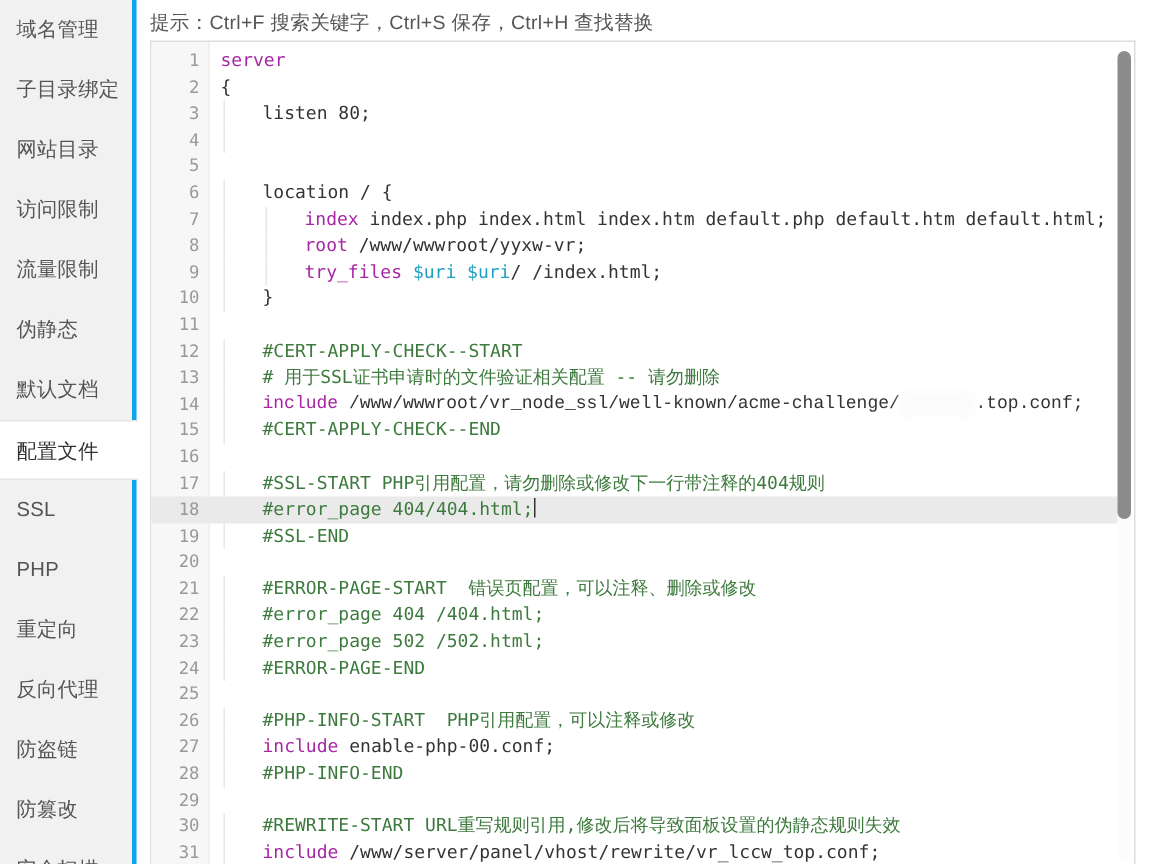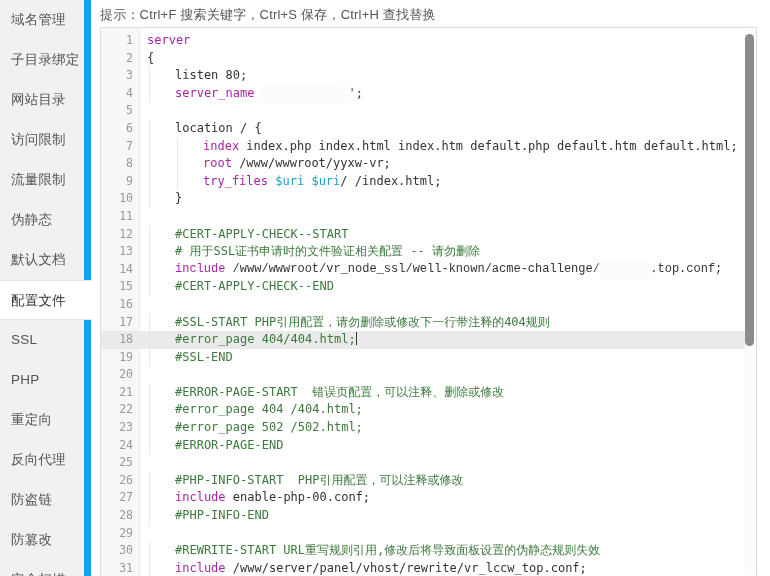--- a/index.html
+++ b/index.html
@@ -15,21 +15,21 @@
     width: 770px; height: 576px;
     display: flex;
     background: #ffffff;
   }
 
   
   .sidebar {
     width: 91px;
     flex: 0 0 91px;
     background: #f1f1f1;
-    border-right: 7px solid #0ea5e9;
+    border-right: 3px solid #0ea5e9;
     padding-top: 0px;
     position: relative;
     z-index: 2;
   }
   .side-item {
     height: 40px;
     line-height: 40px;
     padding-left: 11px;
     font-size: 13.5px;
     color: #555555;
@@ -207,21 +207,21 @@
 
     <div class="tip">提示：Ctrl+F 搜索关键字，Ctrl+S 保存，Ctrl+H 查找替换</div>
 
     <div class="editor-wrap">
       <div class="editor">
         <div class="gutter-bg"></div>
         <div class="rowlist" id="code-rows">
             <div class="row"><div class="ln">1</div><div class="code" style="left: 46px;"><span class="t-kw">server</span></div></div>
             <div class="row"><div class="ln">2</div><div class="code" style="left: 46px;"><span class="t-txt">{</span></div></div>
             <div class="row"><div class="guide g1"></div><div class="ln">3</div><div class="code" style="left: 74px;"><span class="t-txt">listen 80;</span></div></div>
-            <div class="row"><div class="guide g1"></div><div class="ln">4</div><div class="code" style="left: 74px;"><span class="t-kw">server_name</span><span class="t-txt"> </span><span class="blur">'example.com</span><span class="t-txt">';</span></div></div>
+            <div class="row"><div class="guide g1"></div><div class="ln">4</div></div>
             <div class="row"><div class="ln">5</div><div class="code" style="left: 46px;"></div></div>
             <div class="row"><div class="guide g1"></div><div class="ln">6</div><div class="code" style="left: 74px;"><span class="t-txt">location / {</span></div></div>
             <div class="row"><div class="guide g1"></div><div class="guide g2"></div><div class="ln">7</div><div class="code" style="left: 102px;"><span class="t-kw">index</span><span class="t-txt"> index.php index.html index.htm default.php default.htm default.html;</span></div></div>
             <div class="row"><div class="guide g1"></div><div class="guide g2"></div><div class="ln">8</div><div class="code" style="left: 102px;"><span class="t-kw">root</span><span class="t-txt"> /www/wwwroot/yyxw-vr;</span></div></div>
             <div class="row"><div class="guide g1"></div><div class="guide g2"></div><div class="ln">9</div><div class="code" style="left: 102px;"><span class="t-kw">try_files</span><span class="t-txt"> </span><span class="t-var">$uri</span><span class="t-txt"> </span><span class="t-var">$uri</span><span class="t-txt">/ /index.html;</span></div></div>
             <div class="row"><div class="guide g1"></div><div class="ln">10</div><div class="code" style="left: 74px;"><span class="t-txt">}</span></div></div>
             <div class="row"><div class="ln">11</div><div class="code" style="left: 46px;"></div></div>
             <div class="row"><div class="guide g1"></div><div class="ln">12</div><div class="code" style="left: 74px;"><span class="t-cmt">#CERT-APPLY-CHECK--START</span></div></div>
             <div class="row"><div class="guide g1"></div><div class="ln">13</div><div class="code" style="left: 74px;"><span class="t-cmt"># 用于SSL证书申请时的文件验证相关配置 -- 请勿删除</span></div></div>
             <div class="row"><div class="guide g1"></div><div class="ln">14</div><div class="code" style="left: 74px; font-family: Liberation Mono, monospace;"><span class="t-kw">include</span><span class="t-txt"> /www/wwwroot/vr_node_ssl/well-known/acme-challenge/</span><span class="blur">example</span><span class="t-txt">.top.conf;</span></div></div>

